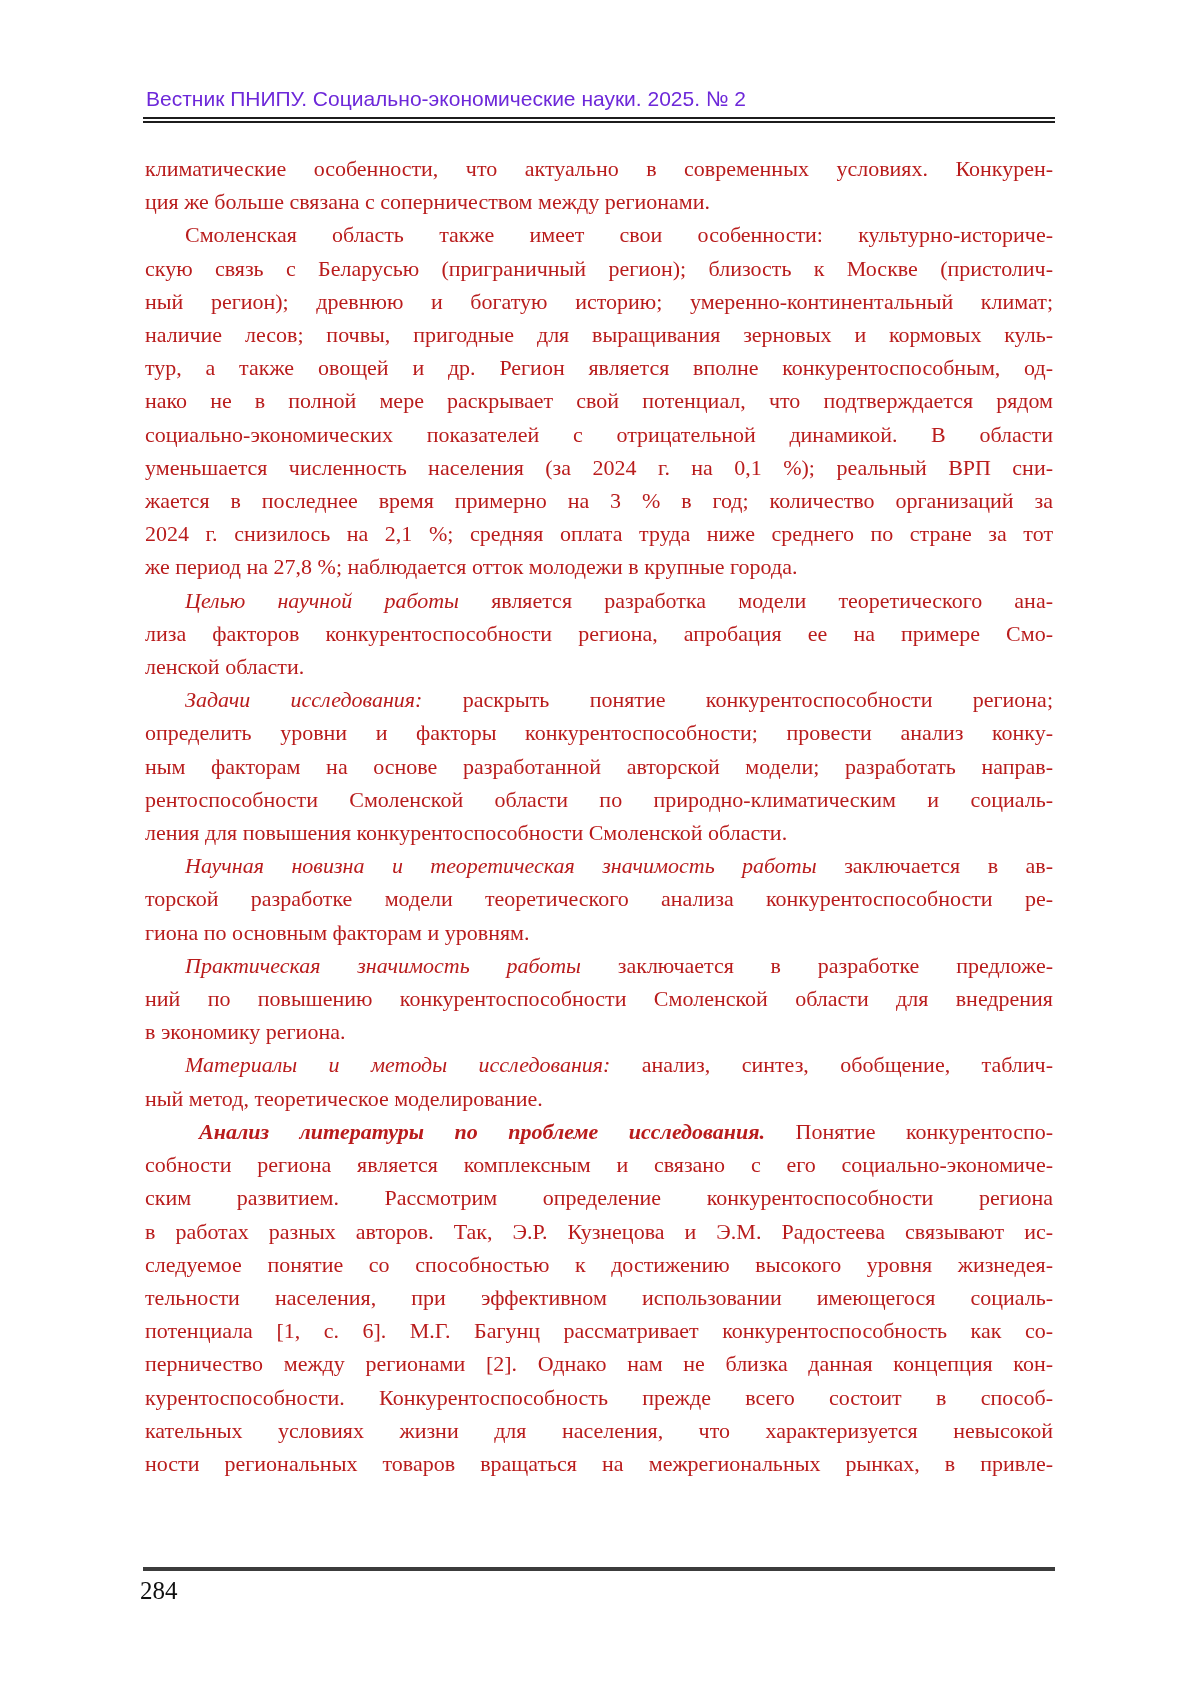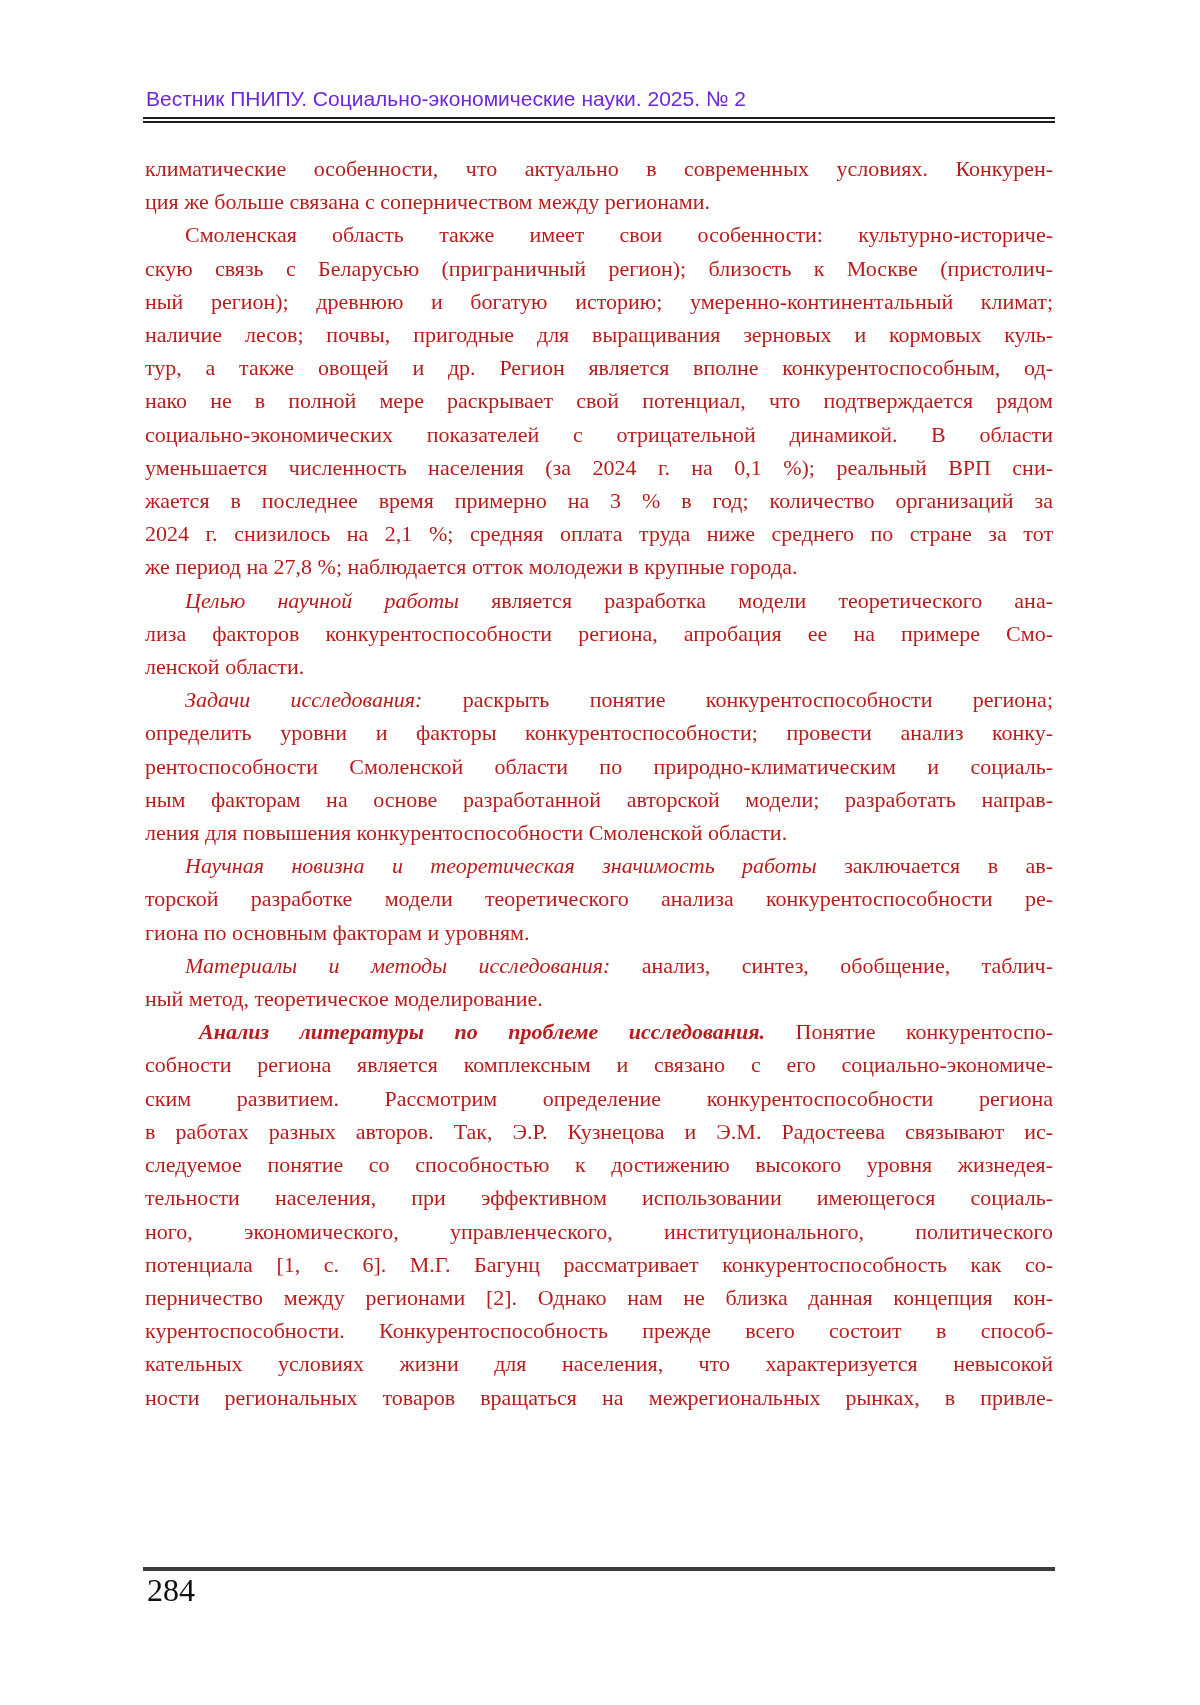--- a/index.html
+++ b/index.html
@@ -62,23 +62,23 @@
   .footer-rule {
     position: absolute;
     left: 143px;
     top: 1567px;
     width: 912px;
     height: 3.5px;
     background: #3c3c3c;
   }
   .page-number {
     position: absolute;
-    left: 147px;
+    left: 140px;
     top: 1576px;
-    font-size: 32px;
+    font-size: 25px;
     line-height: 29px;
     color: #101010;
     text-align: right;
   }
 </style>
 </head>
 <body>
 
 <div class="page">
   <div class="journal-header">Вестник ПНИПУ. Социально-экономические науки. 2025. № 2</div>
@@ -103,41 +103,45 @@
         <div class="line flush"><span class="regular">же период на 27,8 %; наблюдается отток молодежи в крупные города.</span></div>
       </div>
       <div class="para indent">
         <div class="line"><span class="italic">Целью научной работы</span><span class="regular"> является разработка модели теоретического ана-</span></div>
         <div class="line"><span class="regular">лиза факторов конкурентоспособности региона, апробация ее на примере Смо-</span></div>
         <div class="line flush"><span class="regular">ленской области.</span></div>
       </div>
       <div class="para indent">
         <div class="line"><span class="italic">Задачи исследования:</span><span class="regular"> раскрыть понятие конкурентоспособности региона;</span></div>
         <div class="line"><span class="regular">определить уровни и факторы конкурентоспособности; провести анализ конку-</span></div>
+        <div class="line"><span class="regular">ным факторам на основе разработанной авторской модели; разработать направ-</span></div>
         <div class="line"><span class="regular">рентоспособности Смоленской области по природно-климатическим и социаль-</span></div>
-        <div class="line"><span class="regular">ным факторам на основе разработанной авторской модели; разработать направ-</span></div>
         <div class="line flush"><span class="regular">ления для повышения конкурентоспособности Смоленской области.</span></div>
       </div>
       <div class="para indent">
         <div class="line"><span class="italic">Научная новизна и теоретическая значимость работы</span><span class="regular"> заключается в ав-</span></div>
         <div class="line"><span class="regular">торской разработке модели теоретического анализа конкурентоспособности ре-</span></div>
         <div class="line flush"><span class="regular">гиона по основным факторам и уровням.</span></div>
+      </div>
+      <div class="para indent">
+        <div class="line"><span class="italic">Практическая значимость работы</span><span class="regular"> заключается в разработке предложе-</span></div>
+        <div class="line"><span class="regular">ний по повышению конкурентоспособности Смоленской области для внедрения</span></div>
+        <div class="line flush"><span class="regular">в экономику региона.</span></div>
       </div>
       <div class="para indent">
         <div class="line"><span class="italic">Материалы и методы исследования:</span><span class="regular"> анализ, синтез, обобщение, таблич-</span></div>
         <div class="line flush"><span class="regular">ный метод, теоретическое моделирование.</span></div>
       </div>
       <div class="para indent">
         <div class="line"><span class="bolditalic">Анализ литературы по проблеме исследования.</span><span class="regular"> Понятие конкурентоспо-</span></div>
         <div class="line"><span class="regular">собности региона является комплексным и связано с его социально-экономиче-</span></div>
         <div class="line"><span class="regular">ским развитием. Рассмотрим определение конкурентоспособности региона</span></div>
         <div class="line"><span class="regular">в работах разных авторов. Так, Э.Р. Кузнецова и Э.М. Радостеева связывают ис-</span></div>
         <div class="line"><span class="regular">следуемое понятие со способностью к достижению высокого уровня жизнедея-</span></div>
         <div class="line"><span class="regular">тельности населения, при эффективном использовании имеющегося социаль-</span></div>
-        <div class="line"><span class="regular">ного, экономического, управленческого, институционального, политического</span></div>
         <div class="line"><span class="regular">потенциала [1, с. 6]. М.Г. Багунц рассматривает конкурентоспособность как со-</span></div>
         <div class="line"><span class="regular">перничество между регионами [2]. Однако нам не близка данная концепция кон-</span></div>
         <div class="line"><span class="regular">курентоспособности. Конкурентоспособность прежде всего состоит в способ-</span></div>
         <div class="line"><span class="regular">кательных условиях жизни для населения, что характеризуется невысокой</span></div>
         <div class="line"><span class="regular">ности региональных товаров вращаться на межрегиональных рынках, в привле-</span></div>
       </div>
     </div>
 
   <div class="footer-rule"></div>
   <div class="page-number">284</div>

